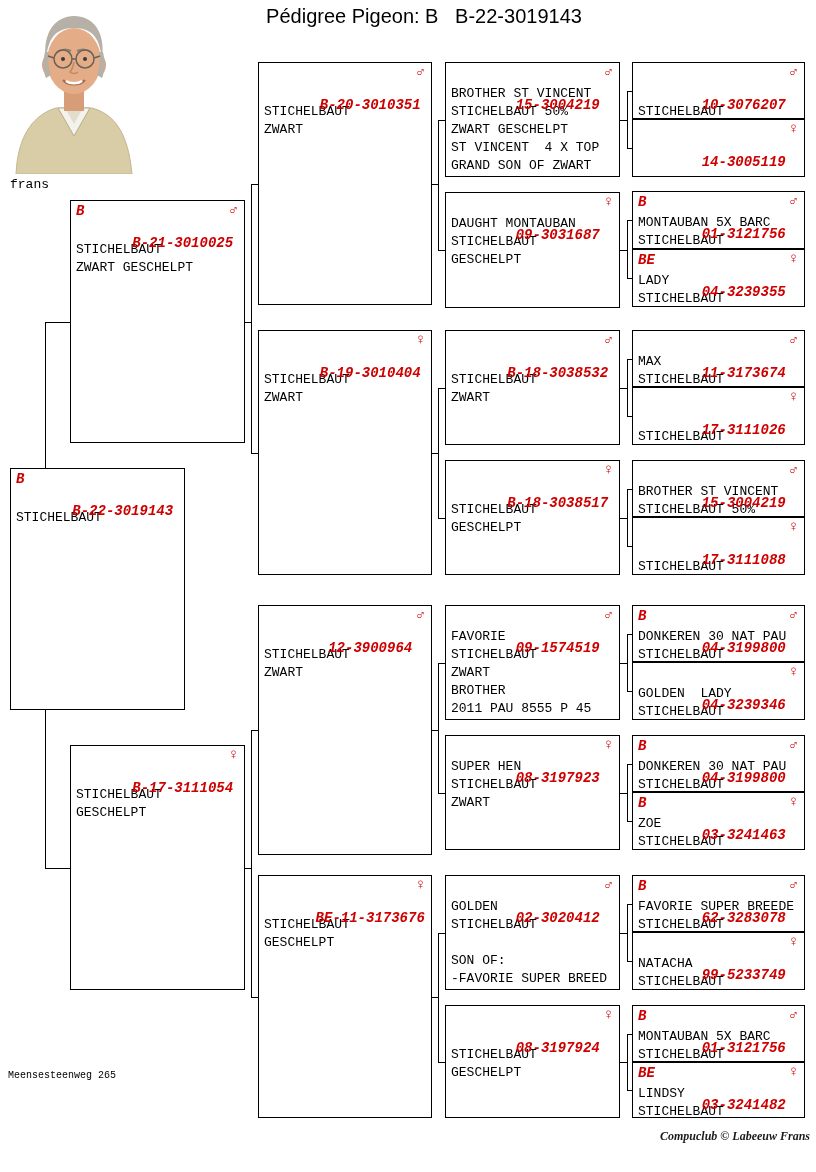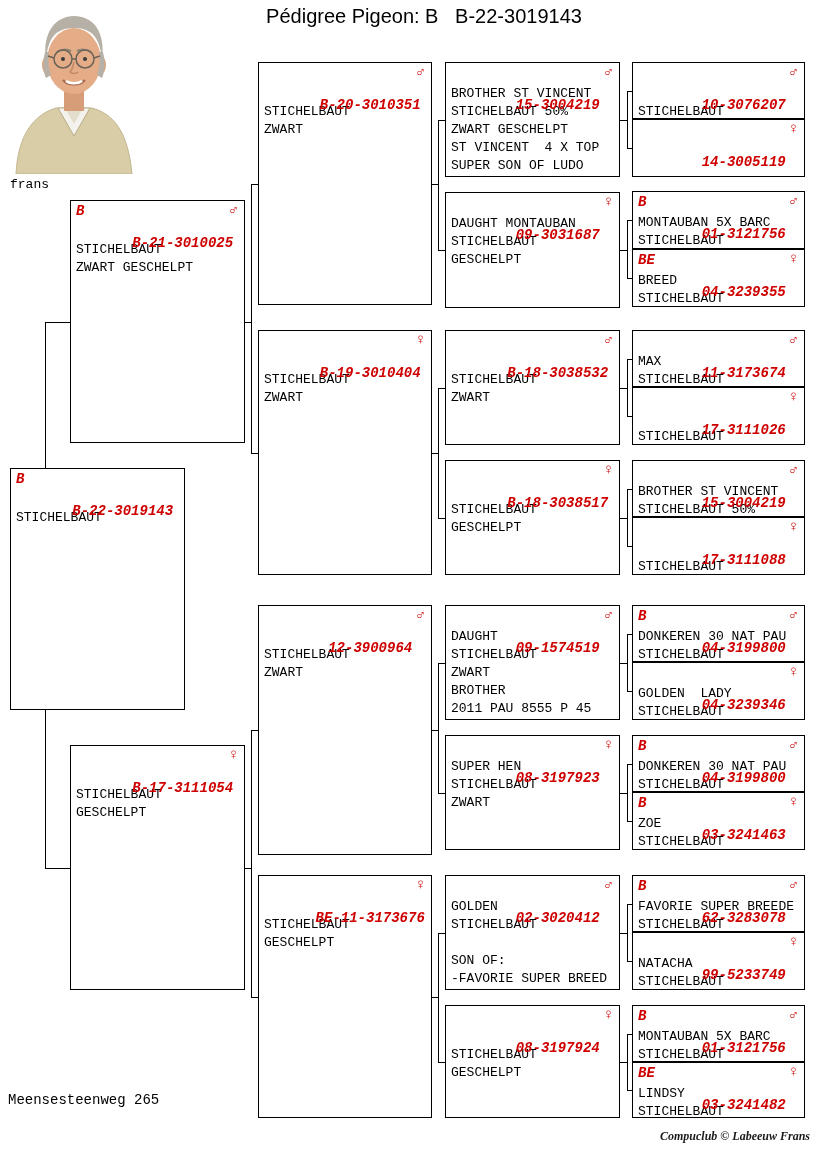--- a/index.html
+++ b/index.html
@@ -15,21 +15,21 @@
          font-family:"Liberation Mono",monospace;font-weight:bold;font-style:italic;
          font-size:14px;color:var(--red,#cf0000);white-space:pre;}
   .prefix{position:absolute;left:5px;top:2px;}
   .sex{position:absolute;right:6px;top:1px;font-style:normal;font-size:15px;font-weight:bold;}
   .pbody{padding-left:5px;padding-top:1px;}
   .bline{height:18px;line-height:18px;font-size:13px;white-space:pre;overflow:hidden;color:#000;}
   .cline{position:absolute;background:#000;z-index:1;}
   
   .footer{position:absolute;left:8px;top:1030px;white-space:pre;}
   .owner-name{font-size:17px;font-weight:bold;line-height:26px;white-space:pre;}
-  .addr{font-size:14px;line-height:19px;white-space:pre;margin-top:25px;}
+  .addr{font-size:10px;line-height:19px;white-space:pre;}
   .credit{position:absolute;top:1129px;right:6px;font-family:"Liberation Serif",serif;
           font-weight:bold;font-style:italic;font-size:12px;color:#1a1a1a;white-space:pre;}
 </style>
 </head>
 <body>
 
 <div class="page">
 
   <div class="title">Pédigree Pigeon: B   B-22-3019143</div>
 
@@ -146,21 +146,21 @@
     <div class="phead">
       <span class="prefix"></span>
       <span class="ring">15-3004219</span>
       <span class="sex">♂</span>
     </div>
     <div class="pbody">
           <div class="bline">BROTHER ST VINCENT</div>
           <div class="bline">STICHELBAUT 50%</div>
           <div class="bline">ZWART GESCHELPT</div>
           <div class="bline">ST VINCENT  4 X TOP</div>
-          <div class="bline">SUPER SON OF LUDO</div>
+          <div class="bline">GRAND SON OF ZWART</div>
         </div>
   </div>
       <div class="pbox" style="left: 445px; top: 192px; width: 175px; height: 116px;">
     <div class="phead">
       <span class="prefix"></span>
       <span class="ring">09-3031687</span>
       <span class="sex">♀</span>
     </div>
     <div class="pbody">
           <div class="bline">DAUGHT MONTAUBAN</div>
@@ -192,21 +192,21 @@
           <div class="bline">GESCHELPT</div>
         </div>
   </div>
       <div class="pbox" style="left: 445px; top: 605px; width: 175px; height: 115px;">
     <div class="phead">
       <span class="prefix"></span>
       <span class="ring">09-1574519</span>
       <span class="sex">♂</span>
     </div>
     <div class="pbody">
-          <div class="bline">DAUGHT</div>
+          <div class="bline">FAVORIE</div>
           <div class="bline">STICHELBAUT</div>
           <div class="bline">ZWART</div>
           <div class="bline">BROTHER</div>
           <div class="bline">2011 PAU 8555 P 45</div>
         </div>
   </div>
       <div class="pbox" style="left: 445px; top: 735px; width: 175px; height: 115px;">
     <div class="phead">
       <span class="prefix"></span>
       <span class="ring">08-3197923</span>
@@ -274,21 +274,21 @@
           <div class="bline">STICHELBAUT</div>
         </div>
   </div>
       <div class="pbox" style="left: 632px; top: 249px; width: 173px; height: 58px;">
     <div class="phead">
       <span class="prefix">BE</span>
       <span class="ring">04-3239355</span>
       <span class="sex">♀</span>
     </div>
     <div class="pbody">
-          <div class="bline">BREED</div>
+          <div class="bline">LADY</div>
           <div class="bline">STICHELBAUT</div>
         </div>
   </div>
       <div class="pbox" style="left: 632px; top: 330px; width: 173px; height: 57px;">
     <div class="phead">
       <span class="prefix"></span>
       <span class="ring">11-3173674</span>
       <span class="sex">♂</span>
     </div>
     <div class="pbody">

